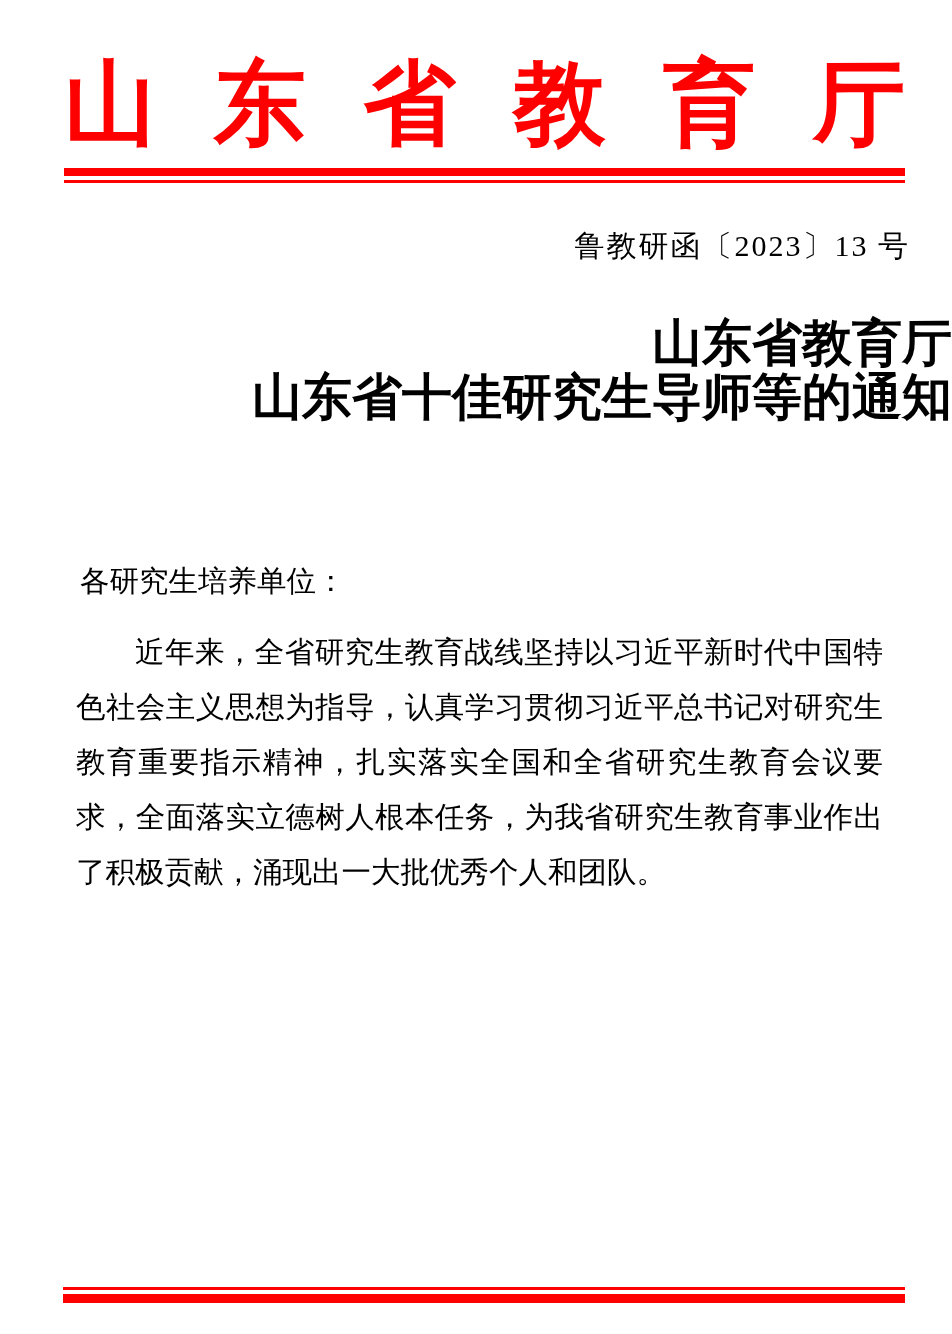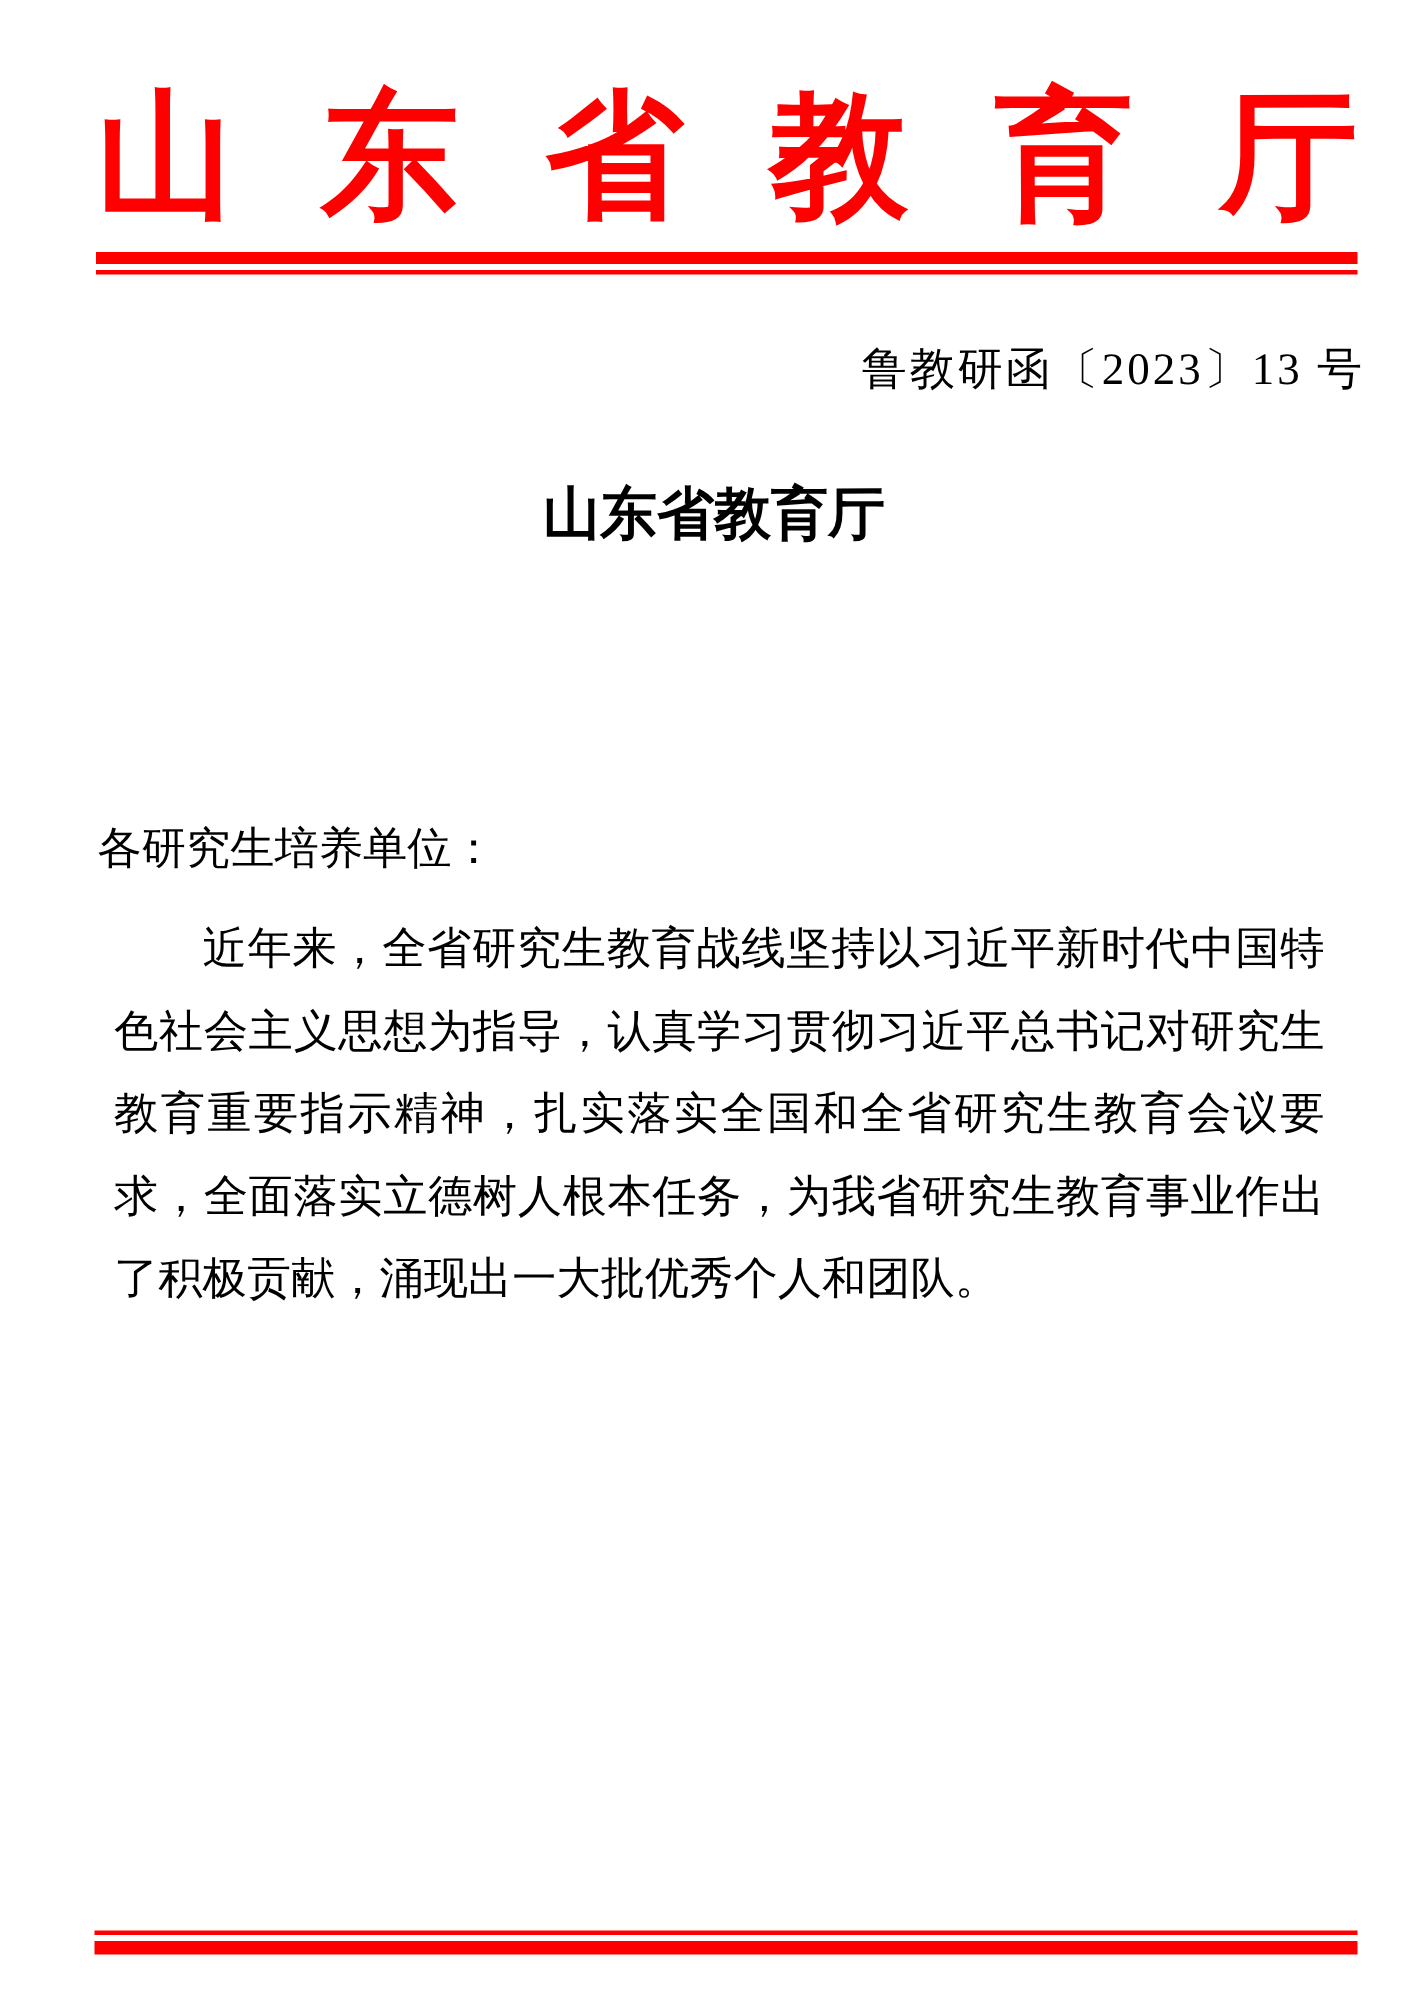--- a/index.html
+++ b/index.html
@@ -21,28 +21,28 @@
   .rule-bottom-thin{left:63px;top:1287px;width:842px;height:3px;}
   .rule-bottom-thick{left:63px;top:1294px;width:842px;height:9px;}
   
   .doc-number{
     position:absolute;top:226px;right:42px;
     font-size:30px;letter-spacing:2px;white-space:nowrap;text-align:right;
   }
   
   .title{
     position:absolute;top:316px;left:0;width:952px;
-    text-align:center;font-size:38px;font-weight:700;line-height:54px;
+    text-align:right;font-size:50px;font-weight:700;line-height:54px;
   }
   
   .body{
     position:absolute;top:538px;left:64px;width:831px;
     font-size:29.5px;line-height:55px;text-align:justify;
   }
-  .salutation{margin:1px;}
+  .salutation{margin:16px;}
   .body p{margin:12px;text-indent:2em;}
 </style>
 </head>
 <body>
 
 <div class="page">
 
   <div class="agency">
       <span>山</span>
       <span>东</span>
@@ -52,20 +52,21 @@
       <span>厅</span>
     </div>
 
   <div class="rule rule-top-thick"></div>
   <div class="rule rule-top-thin"></div>
 
   <div class="doc-number">鲁教研函〔2023〕13 号</div>
 
   <div class="title">
     <div>山东省教育厅</div>
+    <div>山东省十佳研究生导师等的通知</div>
   </div>
 
   <div class="body">
     <div class="salutation">各研究生培养单位：</div>
     <p>近年来，全省研究生教育战线坚持以习近平新时代中国特色社会主义思想为指导，认真学习贯彻习近平总书记对研究生教育重要指示精神，扎实落实全国和全省研究生教育会议要求，全面落实立德树人根本任务，为我省研究生教育事业作出了积极贡献，涌现出一大批优秀个人和团队。</p>
   </div>
 
   <div class="rule rule-bottom-thin"></div>
   <div class="rule rule-bottom-thick"></div>
 

